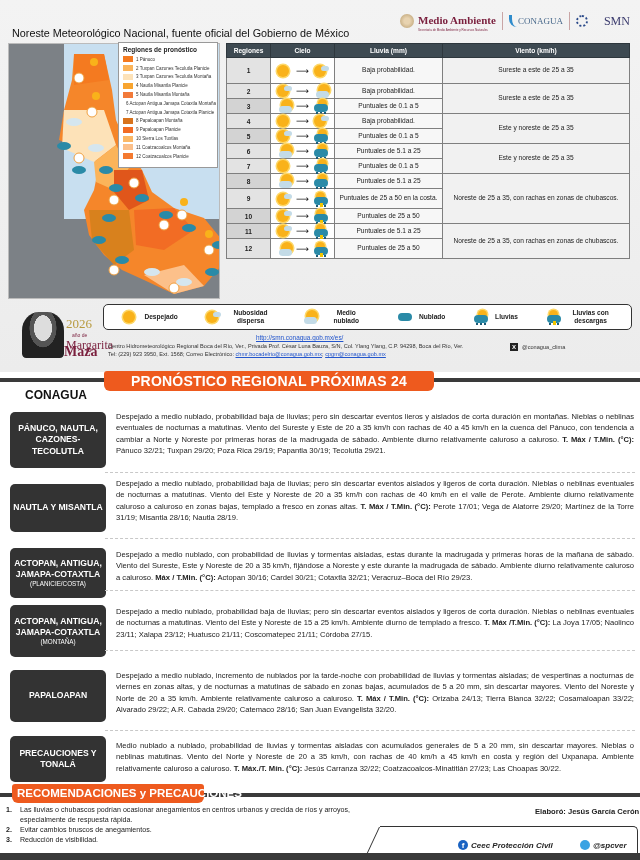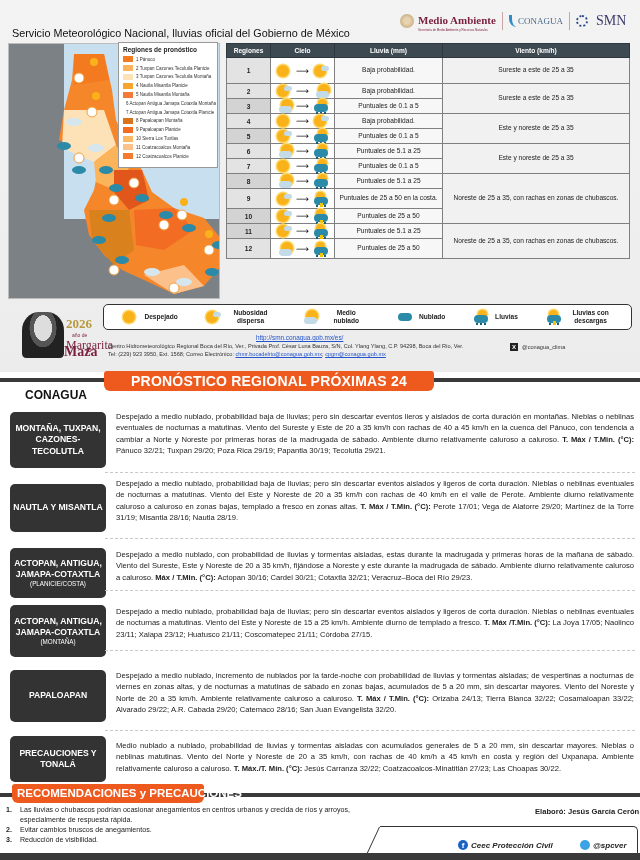--- a/index.html
+++ b/index.html
@@ -11,21 +11,21 @@
   .hdr-title { position: absolute; left: 12px; top: 13px; font-size: 11.5px; font-weight: bold; color: #111; }
   .hdr-sub { position: absolute; left: 12px; top: 27px; font-size: 10.8px; color: #111; }
   .logos { position: absolute; left: 400px; top: 10px; height: 22px; display: flex; align-items: center; gap: 6px; }
   .logo-ma { display: flex; align-items: center; gap: 4px; }
   .logo-ma .seal { width: 14px; height: 14px; border-radius: 50%; background: radial-gradient(circle,#e8d3b0 30%,#b59a6c 100%); }
   .logo-ma .txt { font-size: 11px; font-weight: bold; color: #7a1f3d; font-family: "Liberation Serif", serif; line-height: 1; }
   .logo-ma .small { font-size: 3px; color: #7a1f3d; display:block; }
   .vsep { width: 1px; height: 18px; background: #c9a5a5; }
   .logo-cona { display: flex; align-items: center; gap: 1px; font-family: "Liberation Serif", serif; font-size: 9px; color: #4a6a8c; }
   .logo-cona .drop { width: 8px; height: 12px; border-left: 3px solid #2f8ccc; border-radius: 0 0 0 8px; }
-  .logo-smn { display: flex; align-items: center; gap: 8px; font-family: "Liberation Serif", serif; font-size: 14px; color: #3b3b6e; }
+  .logo-smn { display: flex; align-items: center; gap: 16px; font-family: "Liberation Serif", serif; font-size: 12px; color: #3b3b6e; }
   .logo-smn .sw { width: 12px; height: 12px; border-radius: 50%; border: 2px dotted #2b4a8a; }
 
   
   .map { position: absolute; left: 8px; top: 43px; width: 212px; height: 256px; background: #7c8186; overflow: hidden; border: 1px solid #bbb; }
   .map .sea { position: absolute; left: 55px; top: 0; width: 160px; height: 175px; background: #c8dff0; }
   .map .land { position: absolute; left: 25px; top: 6px; width: 190px; height: 248px; }
   .legend-box { position: absolute; left: 118px; top: 42px; width: 100px; height: 126px; background: #fff; border: 1px solid #999; padding: 3px 4px; }
   .legend-box .lt { font-size: 6.5px; font-weight: bold; color: #222; margin-bottom: 2px; }
   .legend-row { display: flex; align-items: center; gap: 3px; height: 8.8px; }
   .legend-row .sw { width: 10px; height: 6px; }
@@ -49,21 +49,21 @@
   .wicon .drops { position: absolute; left: 4px; top: 13px; width: 10px; height: 2px; border-top: 2px dotted #1c5c78; }
   .wicon .bolt { position: absolute; left: 8px; top: 11px; width: 3px; height: 4px; background: #f2c500; }
 
   
   .symlegend { position: absolute; left: 103px; top: 304px; width: 529px; height: 26px; border: 1.5px solid #333; border-radius: 5px; background: #fff; display: flex; align-items: center; justify-content: space-around; padding: 0 4px; }
   .sym { display: flex; align-items: center; gap: 5px; }
   .sym .lbl { font-size: 6.6px; font-weight: bold; color: #222; text-align: center; line-height: 1.15; }
 
   .maza { position: absolute; left: 8px; top: 310px; width: 100px; height: 50px; }
   .maza .face { position: absolute; left: 14px; top: 2px; width: 42px; height: 46px; background: radial-gradient(ellipse at 50% 35%, #ddd 0 30%, #555 31% 45%, #222 46%); border-radius: 40% 40% 10% 10%; }
-  .maza .yr { position: absolute; left: 58px; top: 6px; font-family: "Liberation Serif", serif; font-size: 13px; font-weight: bold; color: #b89a3e; }
+  .maza .yr { position: absolute; left: 58px; top: 6px; font-family: "Liberation Serif", serif; font-size: 13px; font-weight: normal; color: #b89a3e; }
   .maza .ano { position: absolute; left: 64px; top: 22px; font-size: 5px; color: #7a1f3d; }
   .maza .mg { position: absolute; left: 58px; top: 28px; font-family: Liberation Serif, serif; font-size: 12px; color: #7a1f3d; }
   .maza .mz { position: absolute; left: 56px; top: 34px; font-family: "Liberation Serif", serif; font-size: 14px; font-weight: bold; color: #7a1f3d; }
 
   .url { position: absolute; left: 256px; top: 334px; font-size: 6.4px; color: #2255cc; text-decoration: underline; }
   .addr1 { position: absolute; left: 108px; top: 343px; font-size: 5.6px; color: #333; white-space: nowrap; }
   .addr2 { position: absolute; left: 108px; top: 351px; font-size: 5.6px; color: #333; white-space: nowrap; }
   .addr2 a { color: #2255cc; text-decoration: underline; }
   .xhandle { position: absolute; left: 510px; top: 343px; display: flex; align-items: center; gap: 4px; font-size: 5.6px; color: #333; }
   .xhandle .xi { width: 8px; height: 8px; background: #222; color: #fff; font-size: 6px; text-align: center; line-height: 8px; font-weight: bold; }
@@ -91,21 +91,21 @@
   .soc1 { position: absolute; left: 458px; top: 840px; display: flex; align-items: center; gap: 3px; font-size: 8px; font-weight: bold; font-style: italic; color: #222; }
   .soc2 { position: absolute; left: 580px; top: 840px; display: flex; align-items: center; gap: 3px; font-size: 8px; font-weight: bold; font-style: italic; color: #222; }
   .fb { width: 10px; height: 10px; border-radius: 50%; background: #1a63c2; color: #fff; font-size: 8px; text-align: center; line-height: 11px; font-style: normal; }
   .tw { width: 10px; height: 10px; border-radius: 50%; background: #3aa3e3; }
   .bottombar { position: absolute; left: 0; top: 853px; width: 640px; height: 7px; background: #3a3a3a; }
 </style>
 </head>
 <body>
 
 <div class="top">
-  <div class="hdr-sub">Servicio Meteorológico Nacional, lluvias oficial del Gobierno de México</div>
+  <div class="hdr-sub">Noreste Meteorológico Nacional, fuente oficial del Gobierno de México</div>
 
   <div class="logos">
     <div class="logo-ma">
       <span class="seal"></span>
       <span>
         <span class="txt">Medio Ambiente</span>
         <span class="small">Secretaría de Medio Ambiente y Recursos Naturales</span>
       </span>
     </div>
     <div class="vsep"></div>
@@ -528,21 +528,21 @@
     <span>@conagua_clima</span>
   </div>
 </div>
 
 <div class="bandline"></div>
 <div class="bandtitle">PRONÓSTICO REGIONAL PRÓXIMAS 24 HORAS</div>
 <div class="cuenca">CONAGUA</div>
 
 <div id="regions">
     <div class="region" style="top:412px;height:56px">
-      <span>MONTAÑA, TUXPAN, CAZONES-TECOLUTLA</span>
+      <span>PÁNUCO, NAUTLA, CAZONES-TECOLUTLA</span>
     </div>
     <div class="desc" style="top:411px"><span>Despejado a medio nublado, probabilidad baja de lluvias; pero sin descartar eventos lieros y aislados de corta duración en montañas. Nieblas o neblinas eventuales de nocturnas a matutinas. Viento del Sureste y Este de 20 a 35 km/h con rachas de 40 a 45 km/h en la cuenca del Pánuco, con tendencia a cambiar a Norte y Noreste por primeras horas de la madrugada de sábado. Ambiente diurno relativamente caluroso a caluroso.</span> <b>T. Máx / T.Min. (°C):</b> <span>Pánuco 32/21; Tuxpan 29/20; Poza Rica 29/19; Papantla 30/19; Tecolutla 29/21.</span></div>
     <div class="dots" style="top:472px"></div>
     <div class="region" style="top:484px;height:48px">
       <span>NAUTLA Y MISANTLA</span>
     </div>
     <div class="desc" style="top:478px"><span>Despejado a medio nublado, probabilidad baja de lluvias; pero sin descartar eventos aislados y ligeros de corta duración. Nieblas o neblinas eventuales de nocturnas a matutinas. Viento del Este y Noreste de 20 a 35 km/h con rachas de 40 km/h en el valle de Perote. Ambiente diurno relativamente caluroso a caluroso en zonas bajas, templado a fresco en zonas altas.</span> <b>T. Máx / T.Min. (°C):</b> <span>Perote 17/01; Vega de Alatorre 29/20; Martínez de la Torre 31/19; Misantla 28/16; Nautla 28/19.</span></div>
     <div class="dots" style="top:538px"></div>
     <div class="region" style="top:548px;height:50px">
       <span>ACTOPAN, ANTIGUA, JAMAPA-COTAXTLA</span>

